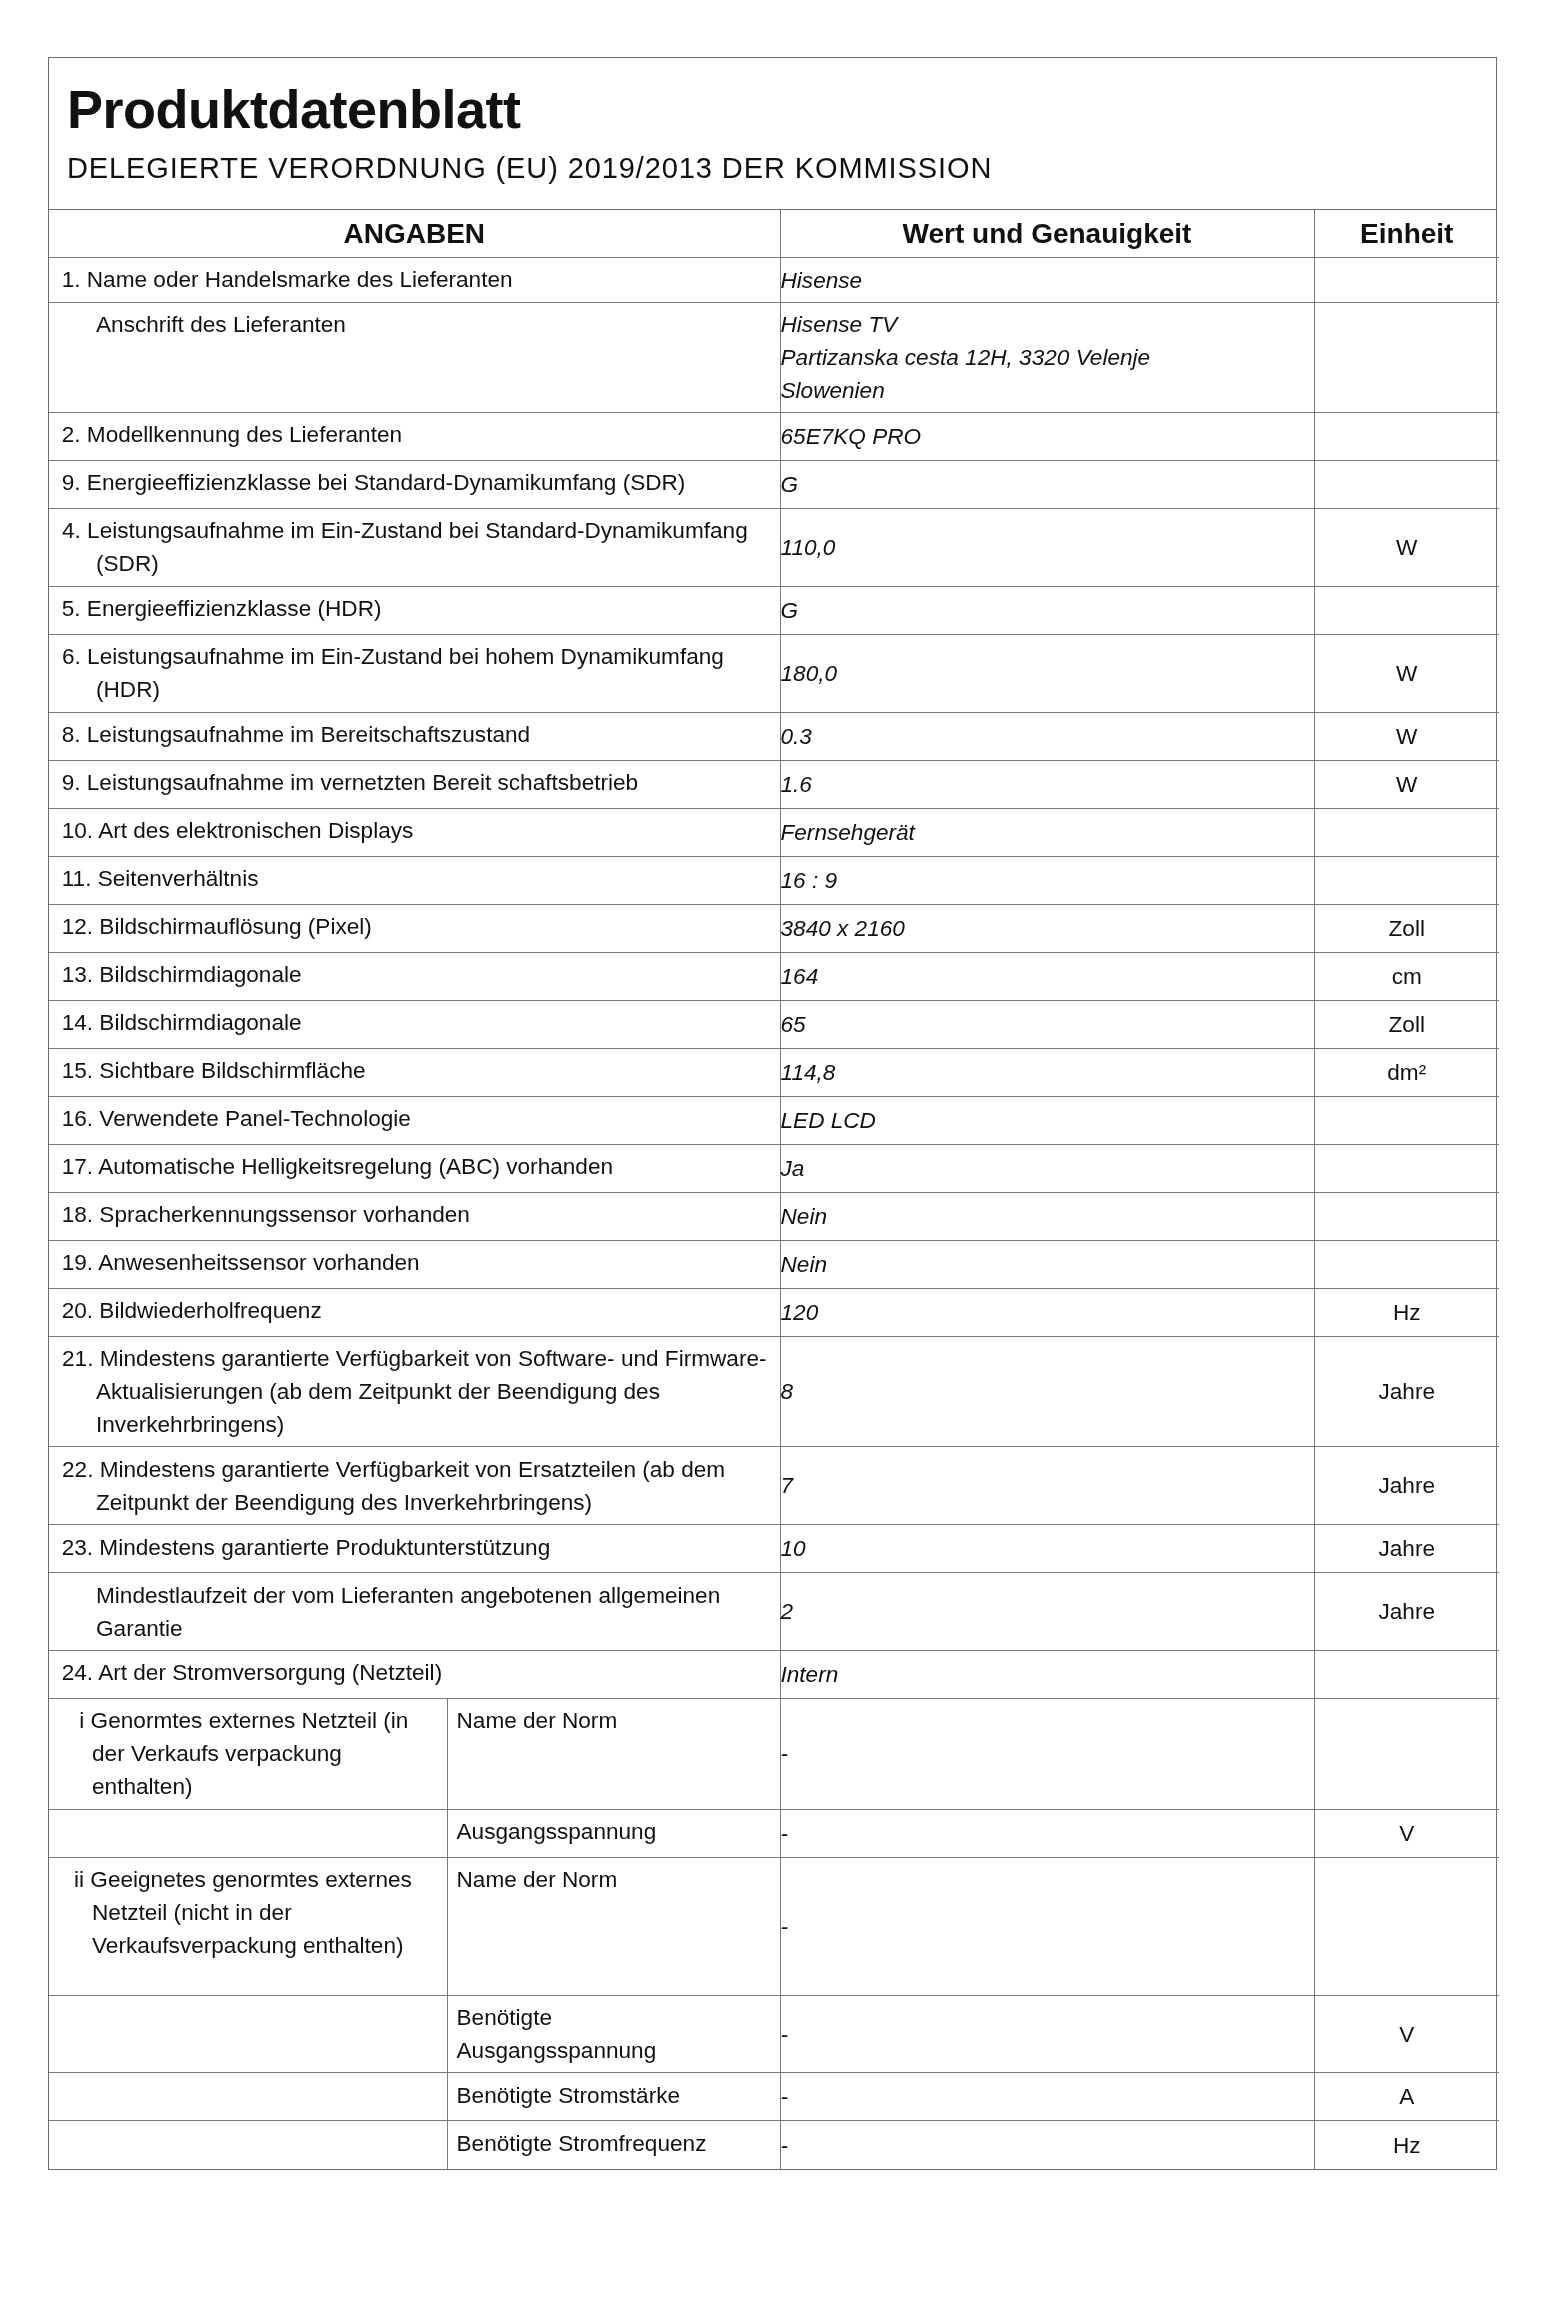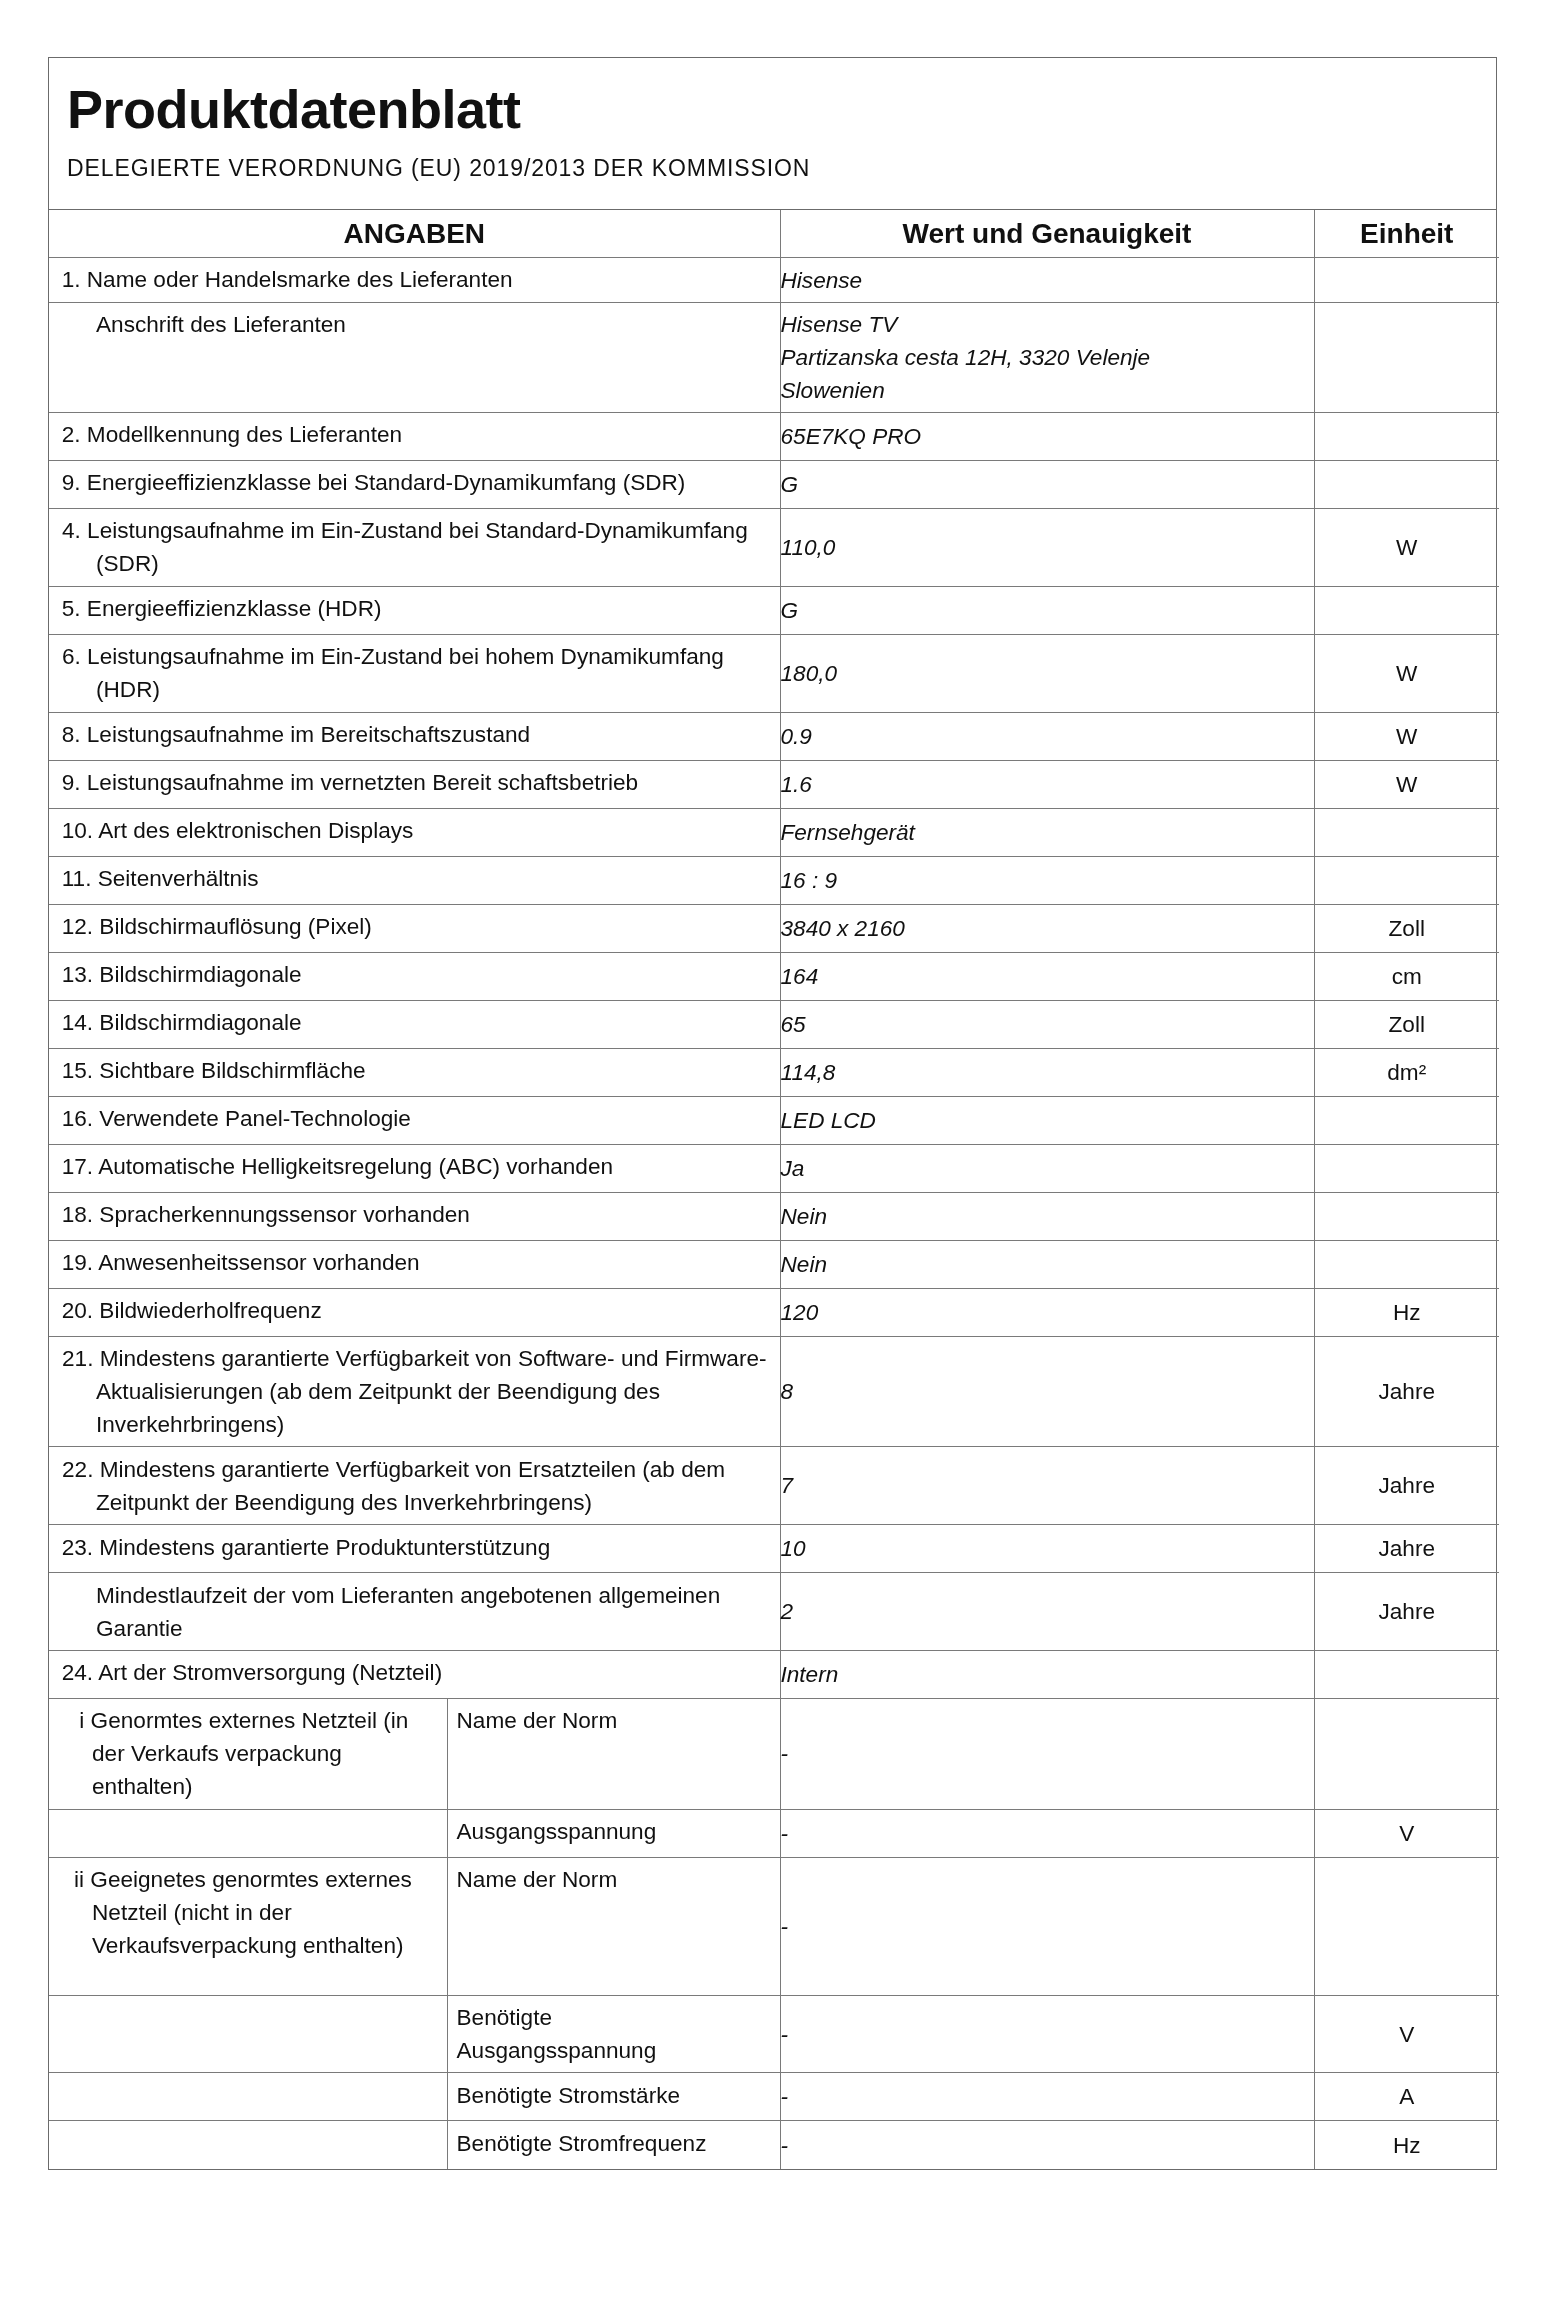--- a/index.html
+++ b/index.html
@@ -1,20 +1,20 @@
 <!DOCTYPE html>
 <html style="font-size:14.5px"><head>
 <meta charset="utf-8">
 <style>
   html, body { margin:0; padding:0; background:#ffffff; }
   body { width:1568px; height:2316px; position:relative; font-family:"Liberation Sans", sans-serif; color:#111; }
   .sheet { position:absolute; left:48px; top:57px; width:1449px; border:1.8px solid #6b6b6b; box-sizing:border-box; }
   .title-block { height:152px; border-bottom:1.8px solid #6b6b6b; padding-left:18px; box-sizing:border-box; }
   .title { font-size:54px; font-weight:bold; padding-top:20px; line-height:63px; letter-spacing:-0.5px; }
-  .subtitle { font-size:23px; line-height:40px; margin-top:7.2px; letter-spacing:0.9px; }
+  .subtitle { font-size:29px; line-height:40px; margin-top:7.2px; letter-spacing:0.9px; }
   table { border-collapse:collapse; width:100%; table-layout:fixed; }
   td, th { border:1.8px solid #7a7a7a; font-size:22.6px; line-height:33px; vertical-align:middle; padding:0; }
   tr:first-child th { border-top:none; }
   td:first-child, th:first-child { border-left:none; }
   td:last-child, th:last-child { border-right:none; }
   tr:last-child td { border-bottom:none; }
   th { font-size:28px; font-weight:bold; height:47px; text-align:center;margin-top:43px; }
   .lbl { vertical-align:top; padding:5.4px 7.2px 5.4px 12.7px; }
   .hang { padding-left:47px; text-indent:-34px; }
   .val { text-align:left;font-style:italic; }
@@ -79,21 +79,21 @@
       <td class="val">G</td>
       <td class="unit"></td>
     </tr>
     <tr style="height:76px">
       <td colspan="2" class="lbl hang">6. Leistungsaufnahme im Ein-Zustand bei hohem Dynamikumfang (HDR)</td>
       <td class="val">180,0</td>
       <td class="unit">W</td>
     </tr>
     <tr style="height:48px">
       <td colspan="2" class="lbl">8. Leistungsaufnahme im Bereitschaftszustand</td>
-      <td class="val">0.9</td>
+      <td class="val">0.3</td>
       <td class="unit">W</td>
     </tr>
     <tr style="height:48px">
       <td colspan="2" class="lbl">9. Leistungsaufnahme im vernetzten Bereit schaftsbetrieb</td>
       <td class="val">1.6</td>
       <td class="unit">W</td>
     </tr>
     <tr style="height:48px">
       <td colspan="2" class="lbl">10. Art des elektronischen Displays</td>
       <td class="val">Fernsehgerät</td>

